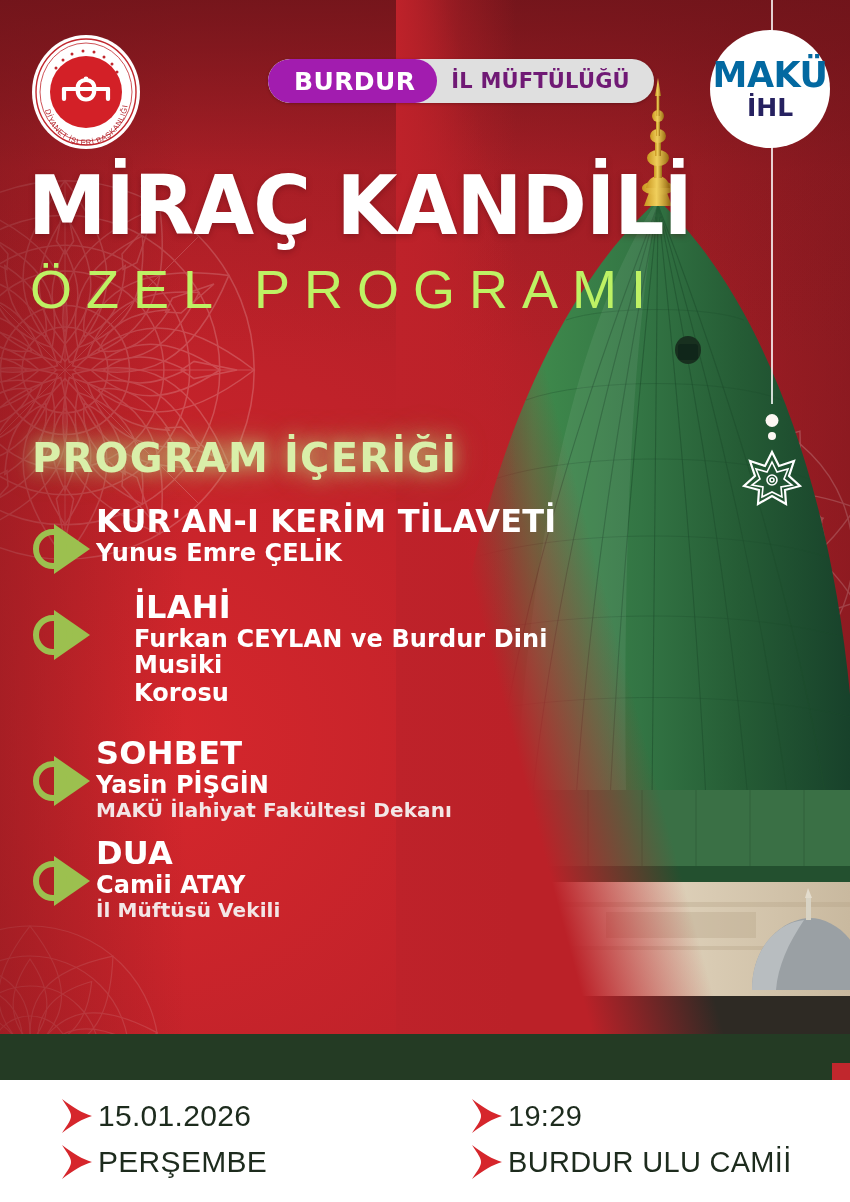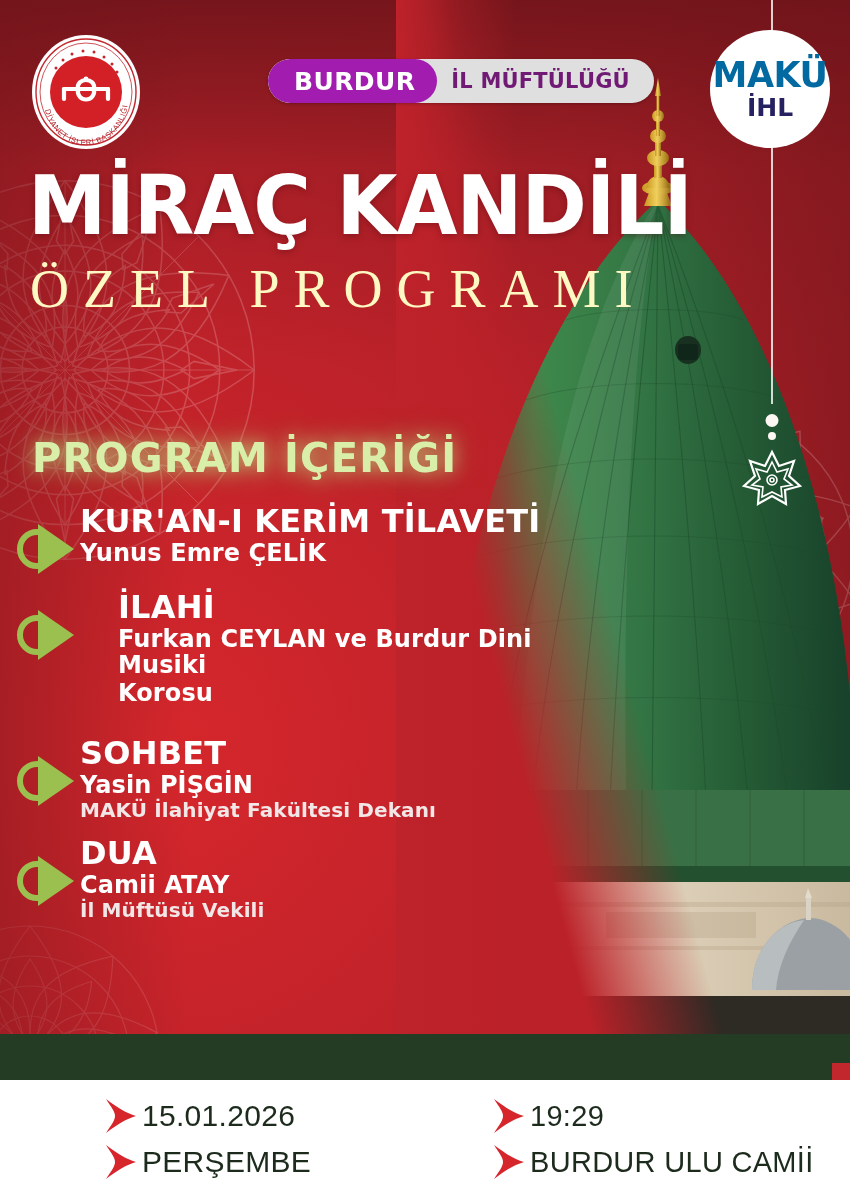--- a/index.html
+++ b/index.html
@@ -104,35 +104,35 @@
   .title-main {
     position:absolute; left:28px; top:166px;
     color:#ffffff; font-size:82px; font-weight:bold;
     letter-spacing:-1px; line-height:.98;
     font-family:"DejaVu Sans", sans-serif;
     transform:scaleX(.96); transform-origin:left center;
     text-shadow:0 2px 6px rgba(70,10,14,.35);
   }
   .title-sub {
     position:absolute; left:30px; top:262px;
-    color:#fef9c3; font-size:54px; font-weight:300;
+    color:#bef264; font-size:54px; font-weight:300;
     letter-spacing:14px; line-height:1;
-    font-family:Liberation Serif, serif;
+    font-family:Liberation Sans, sans-serif;
   }
 
   
   .program-heading {
     position:absolute; left:32px; top:435px;
     color:#d9efa9; font-size:40px; font-weight:bold; letter-spacing:1.2px;
     font-family:"DejaVu Sans", sans-serif;
     text-shadow:0 0 18px rgba(190,235,140,.75), 0 0 34px rgba(170,220,120,.45);
   }
 
   
-  .program-list { position:absolute; left:16px; top:505px; width:600px; }
+  .program-list { position:absolute; left:32px; top:505px; width:600px; }
   .program-item { position:relative; display:flex; align-items:flex-start; margin-bottom:13px; }
   .bullet { position:relative; width:62px; min-width:62px; height:56px; margin-top:16px; }
   .item-text { padding-left:2px; }
   .item-title {
     color:#ffffff; font-size:32px; font-weight:bold; letter-spacing:.2px;
     line-height:1.05; font-family:"DejaVu Sans", sans-serif;
   }
   .item-person {
     color:#ffffff; font-size:24px; font-weight:bold; letter-spacing:.1px;
     line-height:1.12; margin-top:1px; font-family:"DejaVu Sans", sans-serif;
@@ -155,21 +155,21 @@
   .footer-band-accent {
     position:absolute; right:0; top:1034px; width:18px; height:46px;
     background:linear-gradient(180deg,#243b24 0%,#243b24 62%,#c1272d 62%,#c1272d 100%);
   }
   .footer {
     position:absolute; left:0; top:1080px; width:850px; height:122px;
     background:#ffffff;
     display:flex;
   }
   .footer-col { position:relative; flex:1; padding-top:13px; }
-  .footer-col.left  { padding-left:56px;margin-left:44px; }
+  .footer-col.left  { padding-left:56px; }
   .footer-col.right { padding-left:26px; }
   .footer-row { display:flex; align-items:center; height:46px; }
   .chev { width:42px; min-width:42px; height:40px; }
   .footer-label {
     color:#1d2b1d; font-size:30px; font-weight:500; letter-spacing:.3px;
     font-family:"Liberation Sans", sans-serif;
     white-space:nowrap;
   }
   .footer-col.right .footer-label { font-size:29px; }
 </style>

